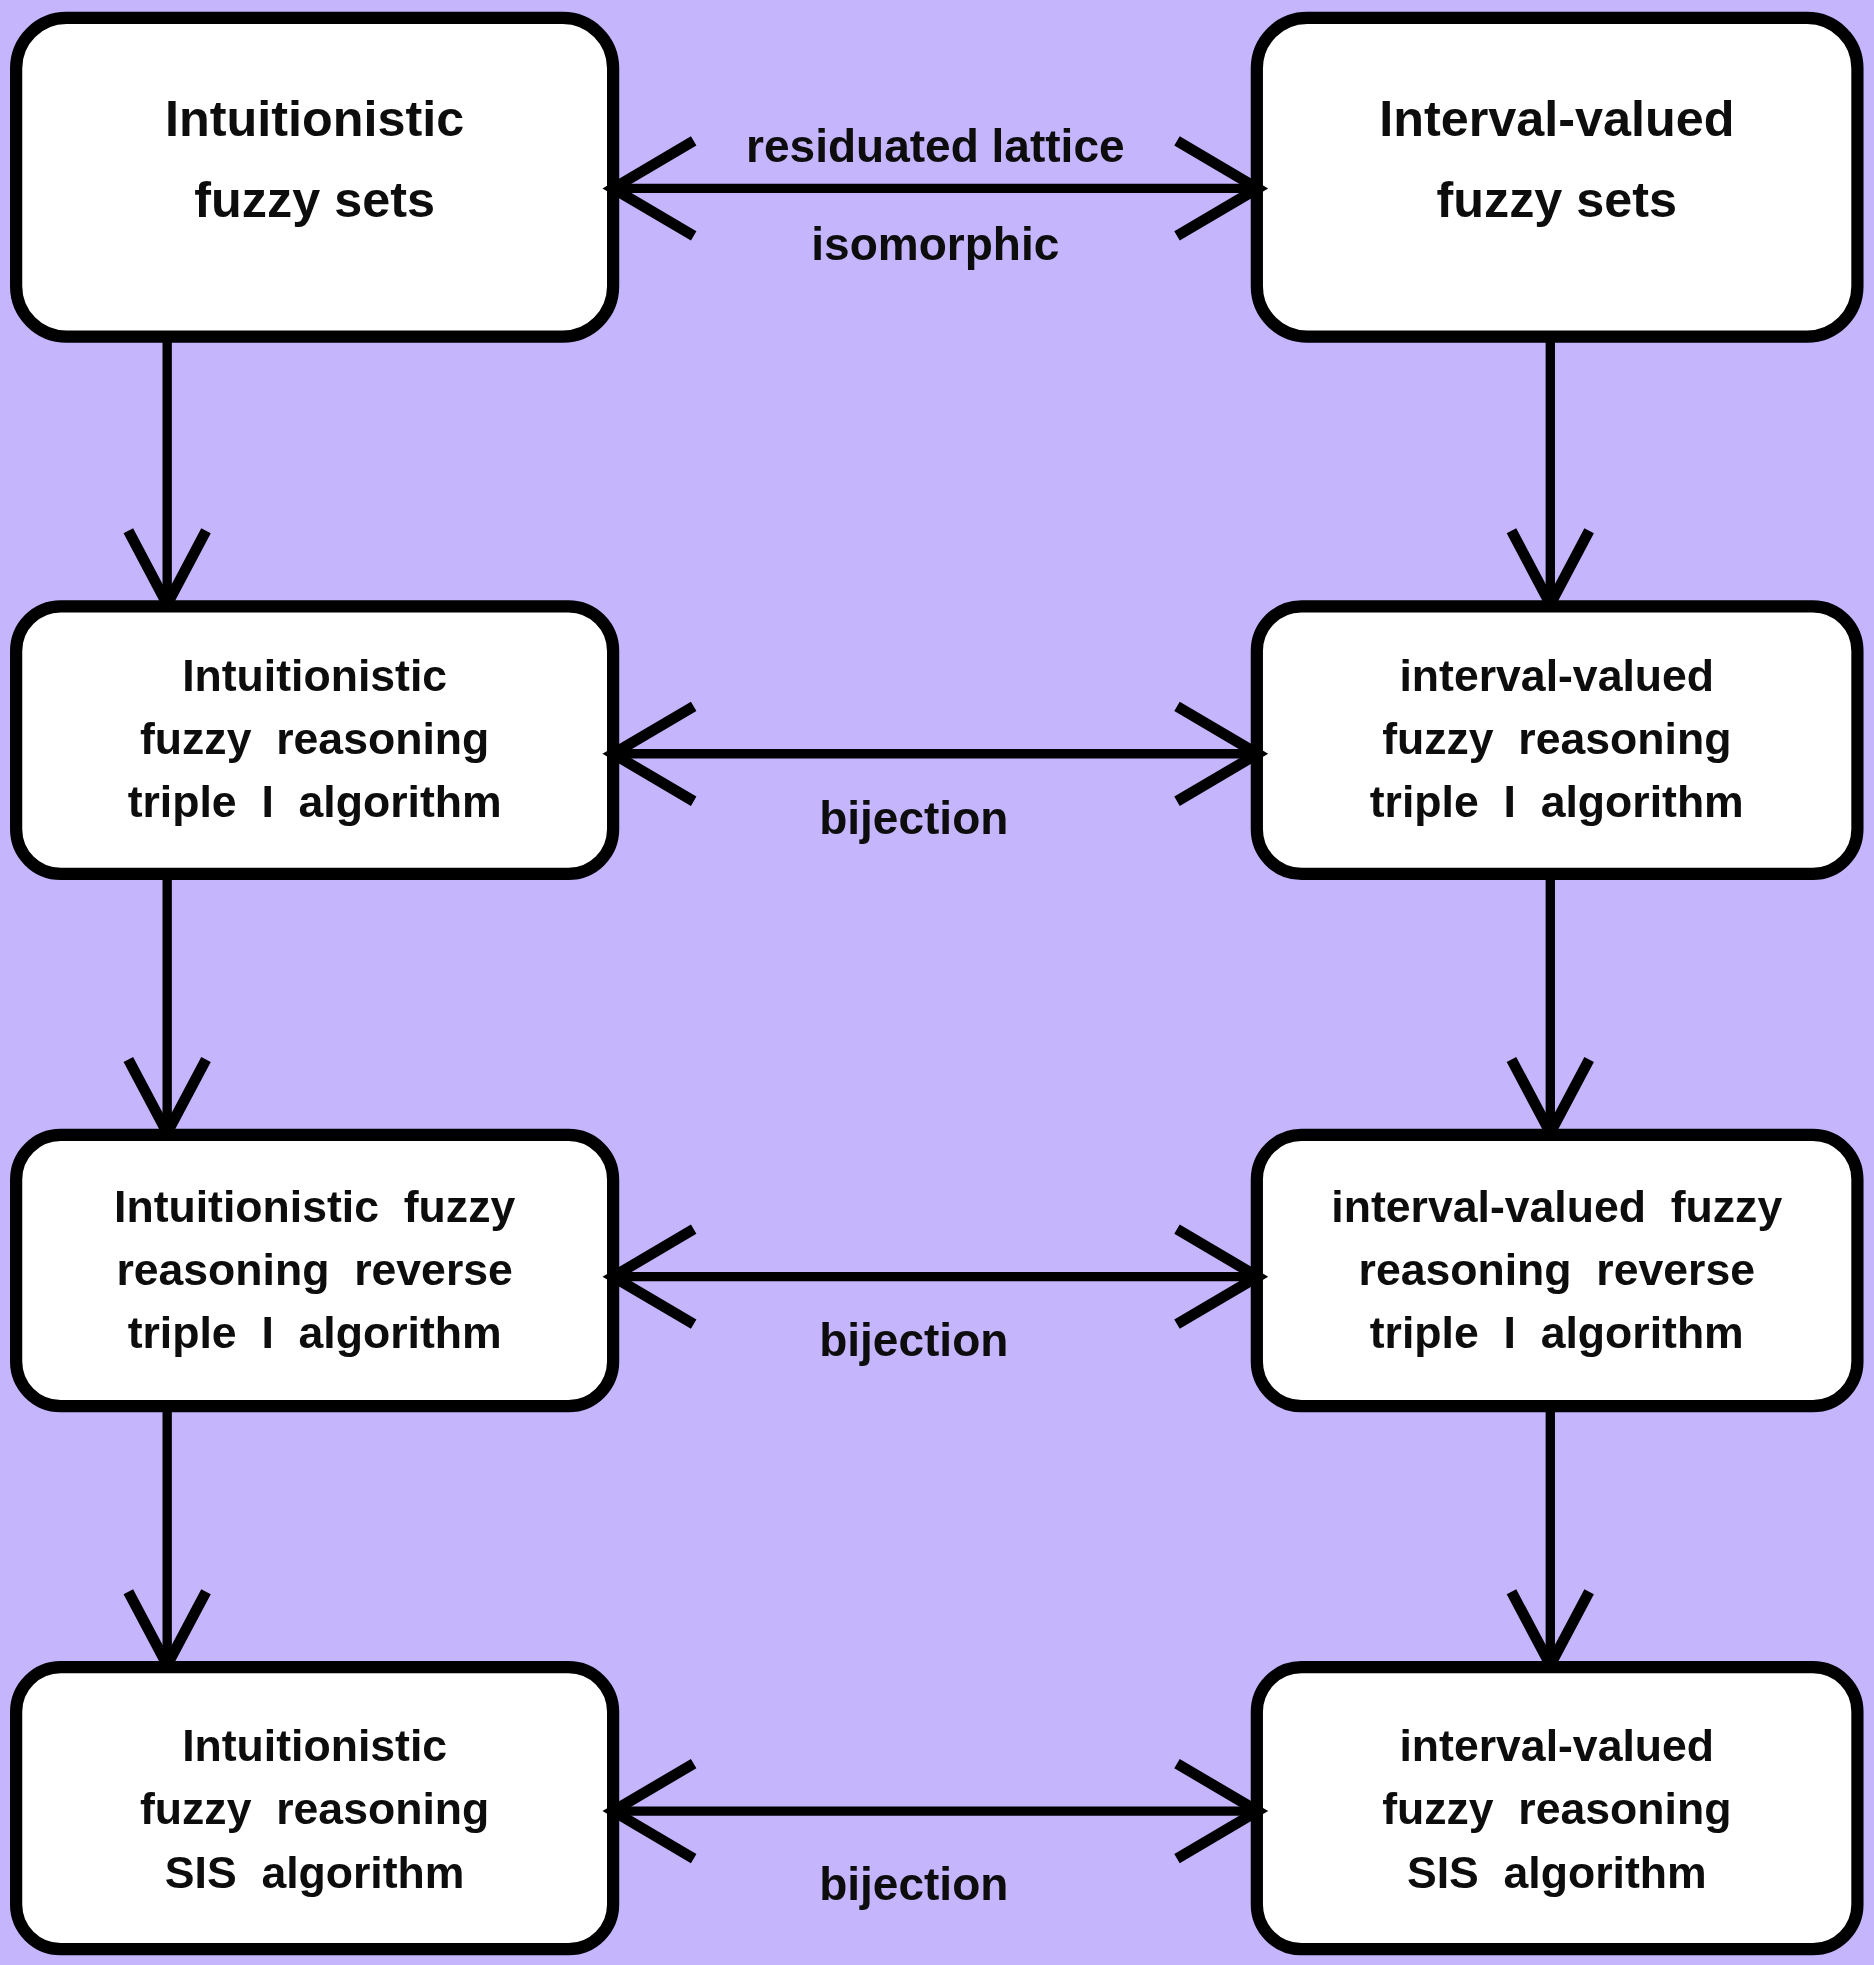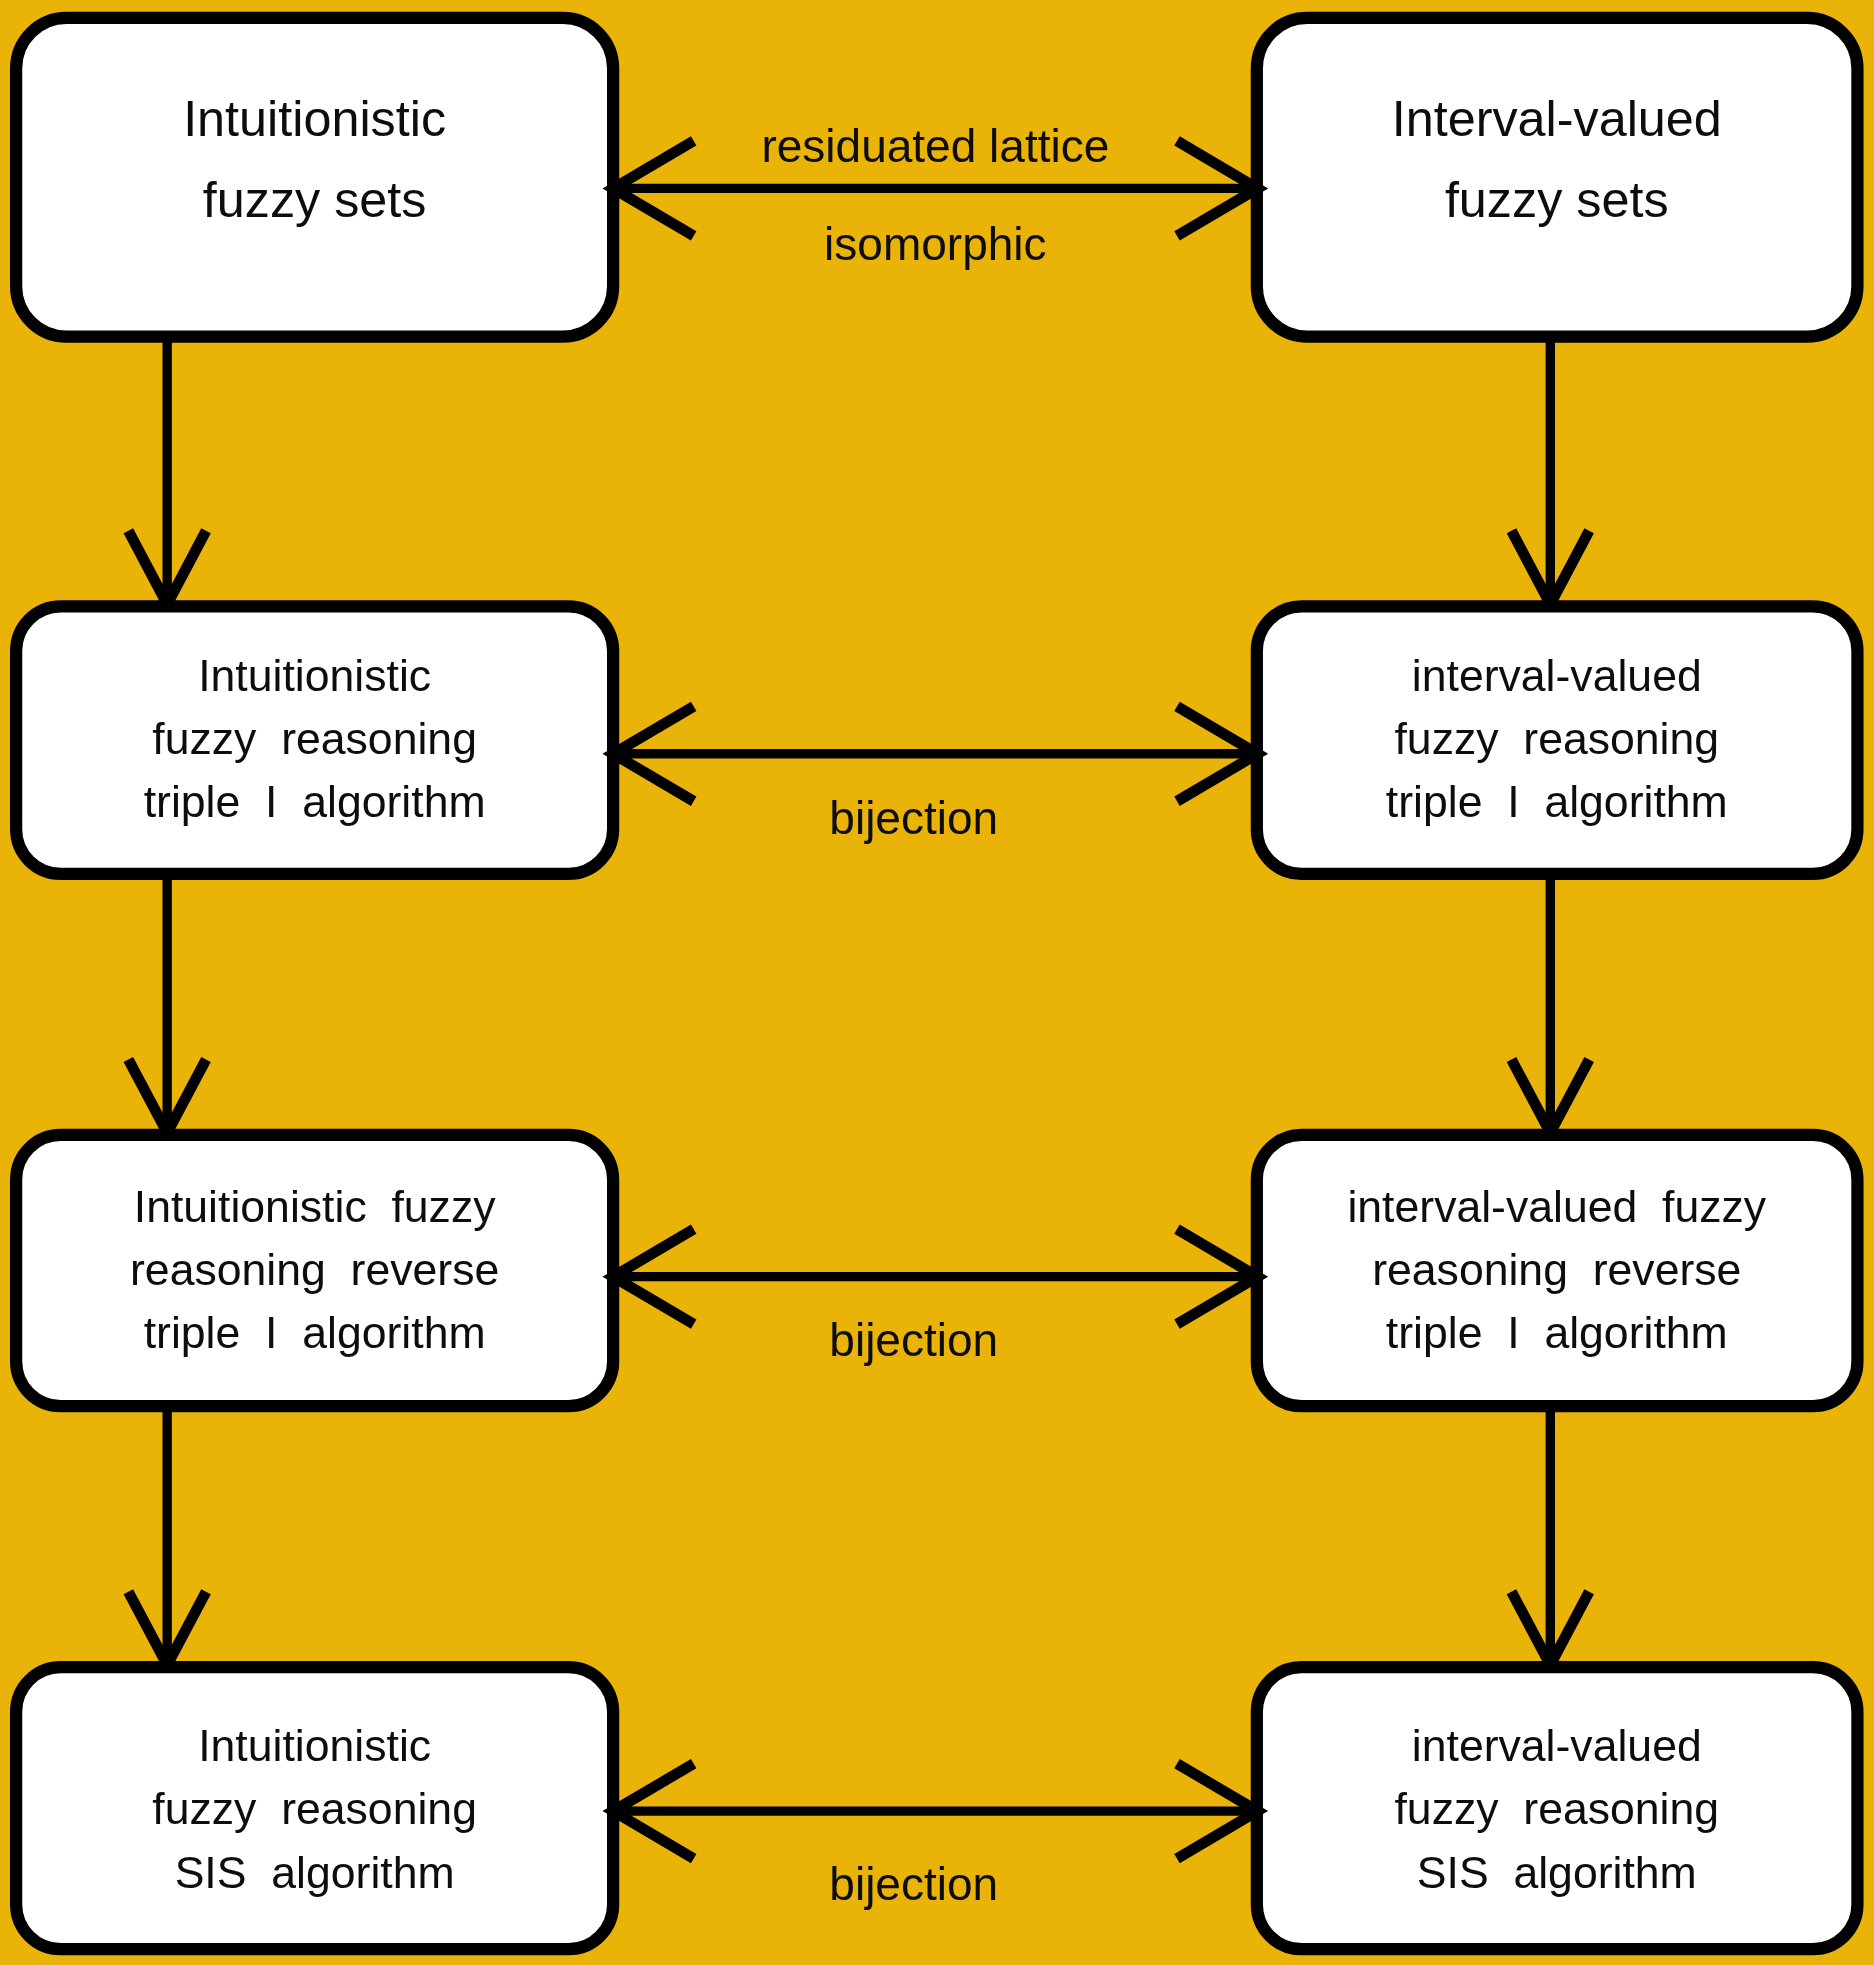--- a/index.html
+++ b/index.html
@@ -8,22 +8,23 @@
     padding: 0;
     background: #ffffff;
   }
   body {
     font-family: "Liberation Sans", "DejaVu Sans", sans-serif;
   }
   #diagram-root {
     position: relative;
     width: 1875px;
     height: 1965px;
-    background: #eab308;
+    background: #c4b5fd;
     overflow: hidden;
+    font-weight: bold;
   }
   svg.diagram-canvas {
     display: block;
     width: 1875px;
     height: 1965px;
   }
   .node-box {
     fill: #ffffff;
     stroke: #000000;
     stroke-width: 17;

